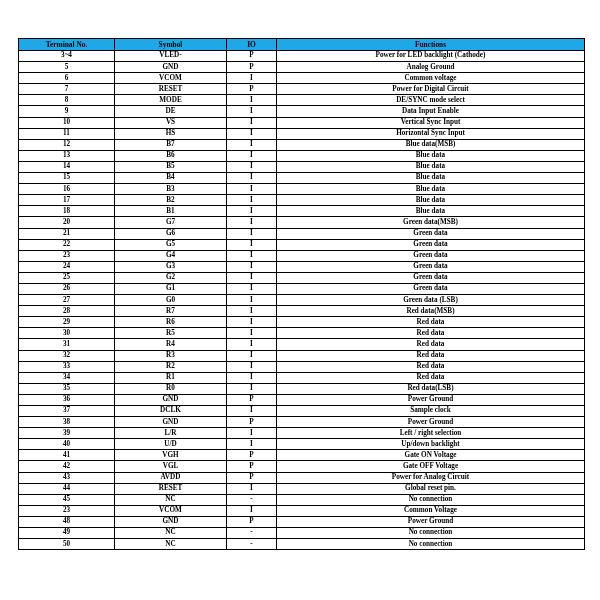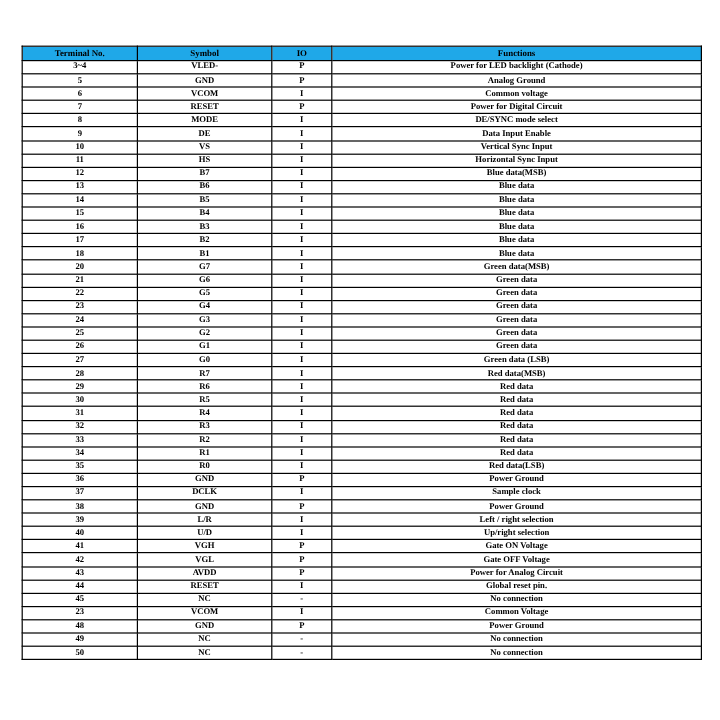--- a/index.html
+++ b/index.html
@@ -283,21 +283,21 @@
           <tr>
             <td>39</td>
             <td>L/R</td>
             <td>I</td>
             <td>Left / right selection</td>
           </tr>
           <tr>
             <td>40</td>
             <td>U/D</td>
             <td>I</td>
-            <td>Up/right selection</td>
+            <td>Up/down backlight</td>
           </tr>
           <tr>
             <td>41</td>
             <td>VGH</td>
             <td>P</td>
             <td>Gate ON Voltage</td>
           </tr>
           <tr>
             <td>42</td>
             <td>VGL</td>

